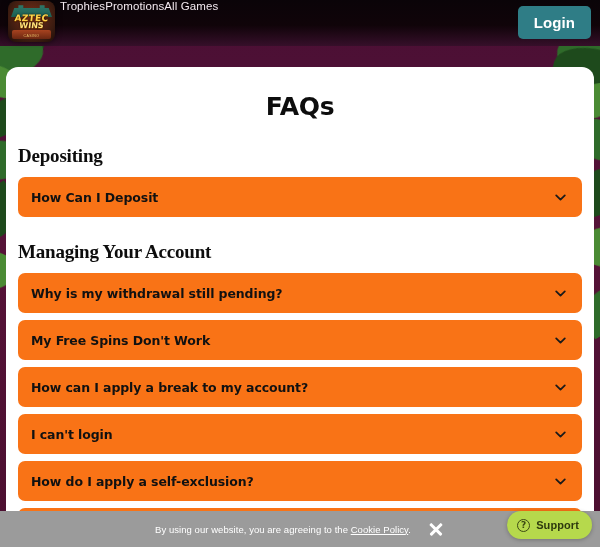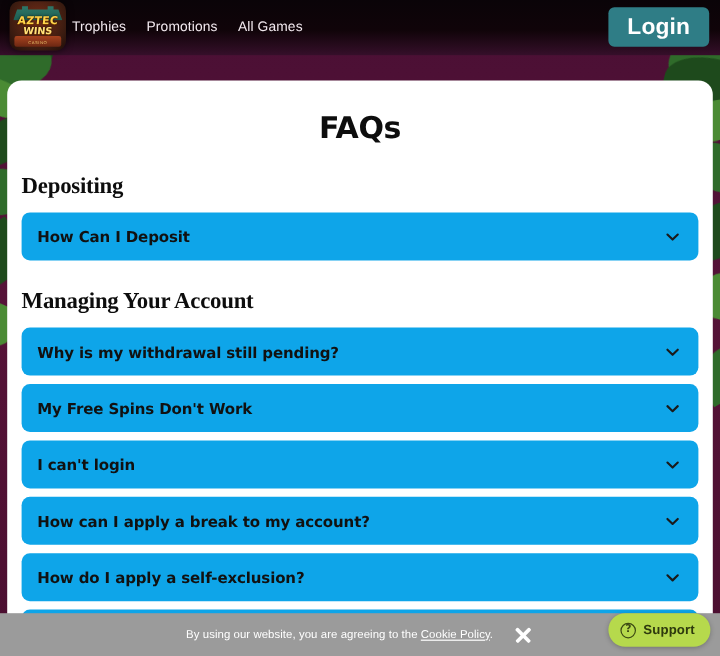--- a/index.html
+++ b/index.html
@@ -74,35 +74,35 @@
     font-family: "DejaVu Sans", sans-serif;
     transform: skewX(-6deg);
   }
   #logo .sub {
     position: absolute; bottom: 4px; left: 0; right: 0;
     text-align: center; font-size: 3.5px; color: #e8c06a; letter-spacing: .4px;
   }
 
   #nav {
     position: absolute; left: 60px; top: 0; height: 46px;
-    display: flex; align-items: center; gap: 17px;
+    display: flex; align-items: flex-start; 
   }
   #nav a {
     color: #f2e9ef; font-size: 11.5px; font-weight: 500;
     text-decoration: none; letter-spacing: .1px;
     white-space: nowrap;
   }
 
   #header-actions {
     position: absolute; right: 9px; top: 6px;
     display: flex; gap: 8px; align-items: center;
   }
   .hbtn {
     height: 33px; border: none; border-radius: 5px;
-    font-size: 19px; font-weight: 700;
+    font-size: 15px; font-weight: 700;
     font-family: "Liberation Sans", sans-serif;
     cursor: pointer; padding: 0 16px;
     display: flex; align-items: center; justify-content: center;
     letter-spacing: .1px;
   }
   #btn-login { background: #2f7d86; color: #ffffff; }
   #btn-join  { background: #f1932f; color: #ffffff; }
 
   
   #card {
@@ -123,21 +123,21 @@
   }
   .section-head {
     font-size: 19px; font-weight: 900;
     color: #0d0d0d;
     margin: 24px 0 10px 12px;
     letter-spacing: -.2px;
     font-family: Liberation Serif, serif;
   }
   .acc-list { margin: 0 12px; }
   .acc-item {
-    background: #0ea5e9;
+    background: #f97316;
     border-radius: 7px;
     height: 40px;
     margin-bottom: 7px;
     display: flex; align-items: center;
     padding: 0 14px 0 13px;
     cursor: pointer;
     position: relative;
   }
   .acc-q {
     font-size: 12.5px; font-weight: 800; color: #111111;
@@ -276,30 +276,30 @@
     <div class="acc-item">
       <span class="acc-q">My Free Spins Don't Work</span>
       <span class="chev">
         <svg viewBox="0 0 16 16" width="15" height="15">
             <path d="M3.4 5.8 L8 10.3 L12.6 5.8" fill="none" stroke="#1a1a1a" stroke-width="1.9" stroke-linecap="round" stroke-linejoin="round"></path>
           </svg>
       </span>
     </div>
 
     <div class="acc-item">
+      <span class="acc-q">How can I apply a break to my account?</span>
+      <span class="chev">
+        <svg viewBox="0 0 16 16" width="15" height="15">
+            <path d="M3.4 5.8 L8 10.3 L12.6 5.8" fill="none" stroke="#1a1a1a" stroke-width="1.9" stroke-linecap="round" stroke-linejoin="round"></path>
+          </svg>
+      </span>
+    </div>
+
+    <div class="acc-item">
       <span class="acc-q">I can't login</span>
-      <span class="chev">
-        <svg viewBox="0 0 16 16" width="15" height="15">
-            <path d="M3.4 5.8 L8 10.3 L12.6 5.8" fill="none" stroke="#1a1a1a" stroke-width="1.9" stroke-linecap="round" stroke-linejoin="round"></path>
-          </svg>
-      </span>
-    </div>
-
-    <div class="acc-item">
-      <span class="acc-q">How can I apply a break to my account?</span>
       <span class="chev">
         <svg viewBox="0 0 16 16" width="15" height="15">
             <path d="M3.4 5.8 L8 10.3 L12.6 5.8" fill="none" stroke="#1a1a1a" stroke-width="1.9" stroke-linecap="round" stroke-linejoin="round"></path>
           </svg>
       </span>
     </div>
 
     <div class="acc-item">
       <span class="acc-q">How do I apply a self-exclusion?</span>
       <span class="chev">

